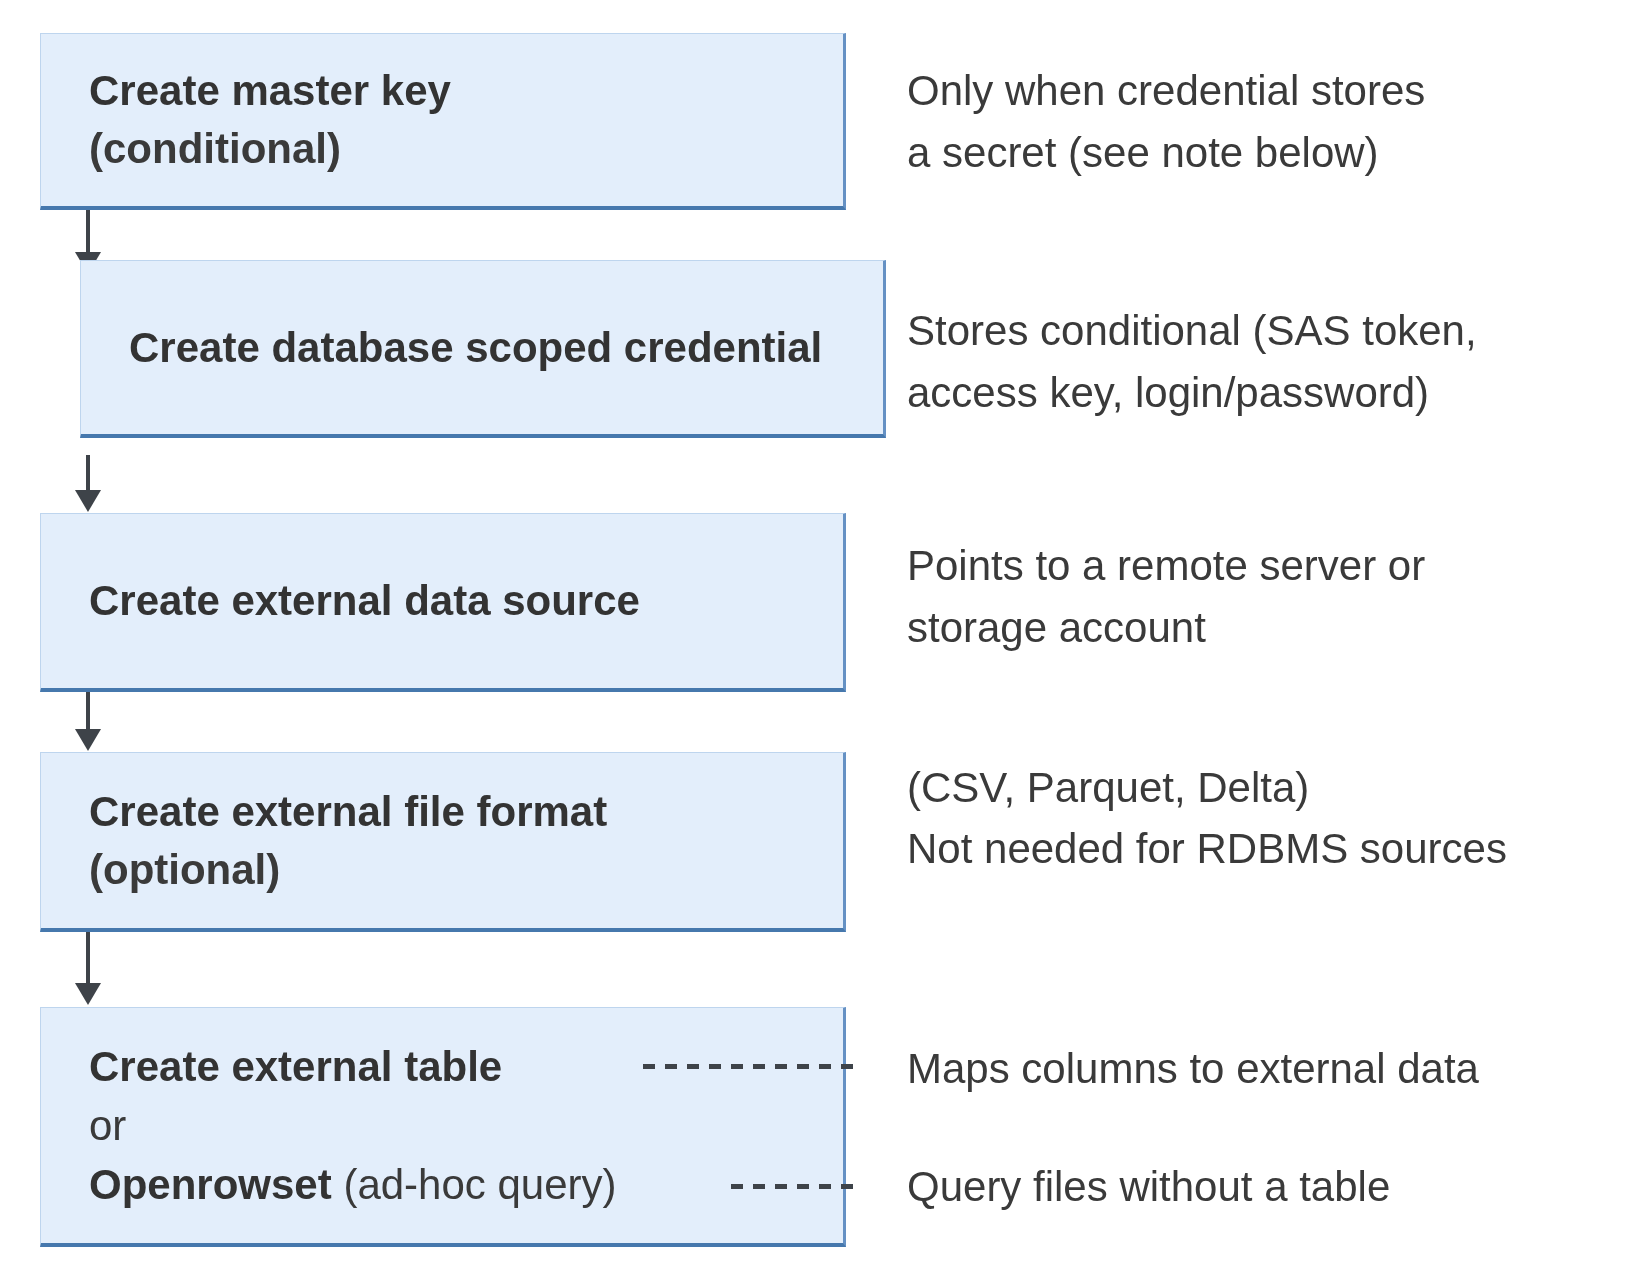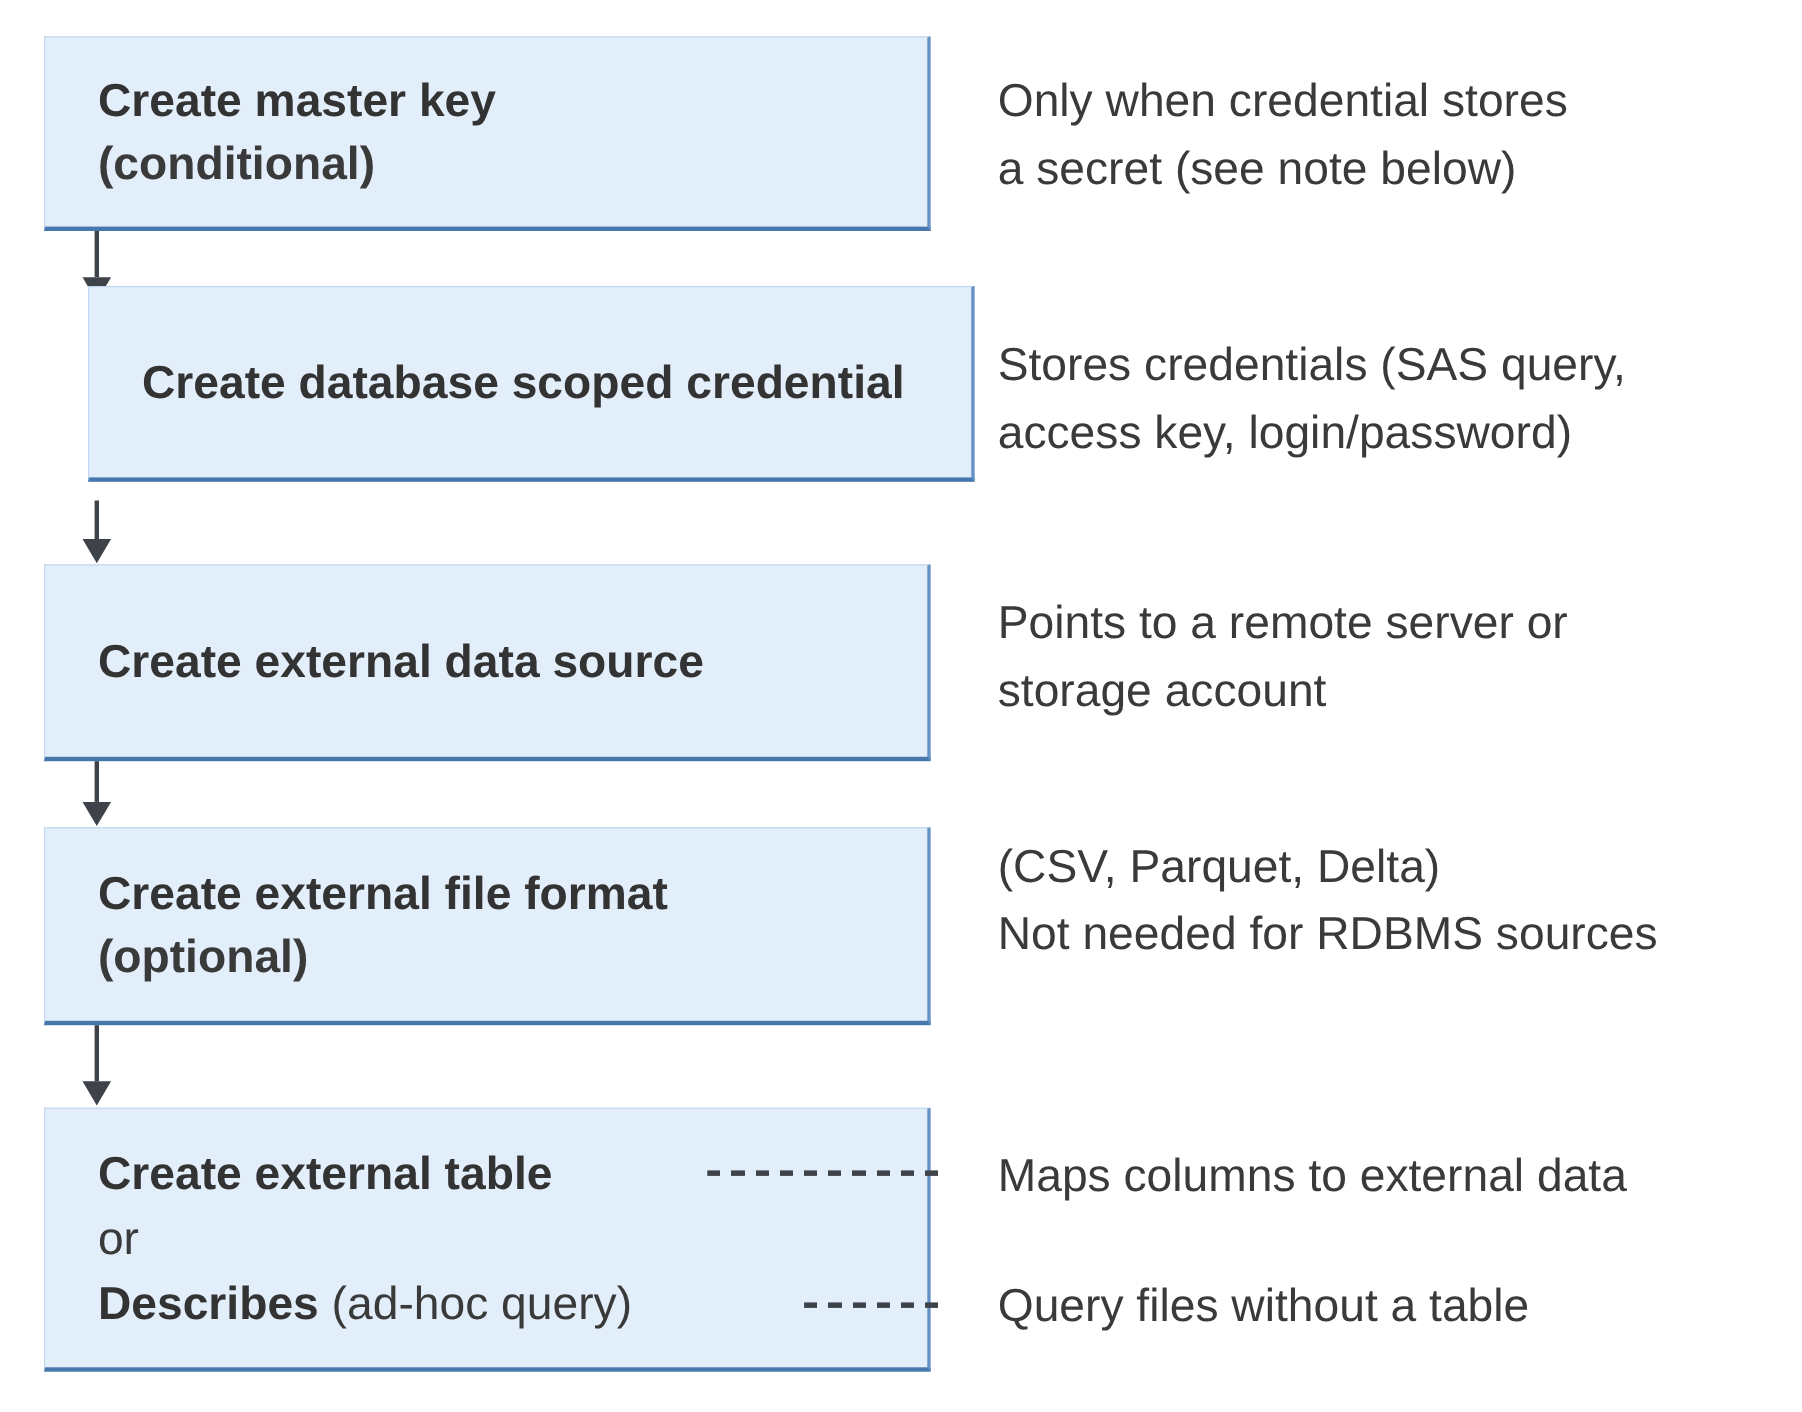--- a/index.html
+++ b/index.html
@@ -152,35 +152,35 @@
   </div>
 
   <div class="flow-box" id="box5">
     <div class="box-line">
       <span class="b">Create external table</span>
     </div>
     <div class="box-line">
       <span>or</span>
     </div>
     <div class="box-line">
-      <span class="b">Describes</span>
+      <span class="b">Openrowset</span>
       <span>(ad-hoc query)</span>
     </div>
   </div>
 
   <div class="dashed-connector" id="dash1"></div>
   <div class="dashed-connector" id="dash2"></div>
 
   <div class="annotation" id="note1">
     <div>Only when credential stores</div>
     <div>a secret (see note below)</div>
   </div>
 
   <div class="annotation" id="note2">
-    <div>Stores credentials (SAS query,</div>
+    <div>Stores conditional (SAS token,</div>
     <div>access key, login/password)</div>
   </div>
 
   <div class="annotation" id="note3">
     <div>Points to a remote server or</div>
     <div>storage account</div>
   </div>
 
   <div class="annotation" id="note4">
     <div>(CSV, Parquet, Delta)</div>

